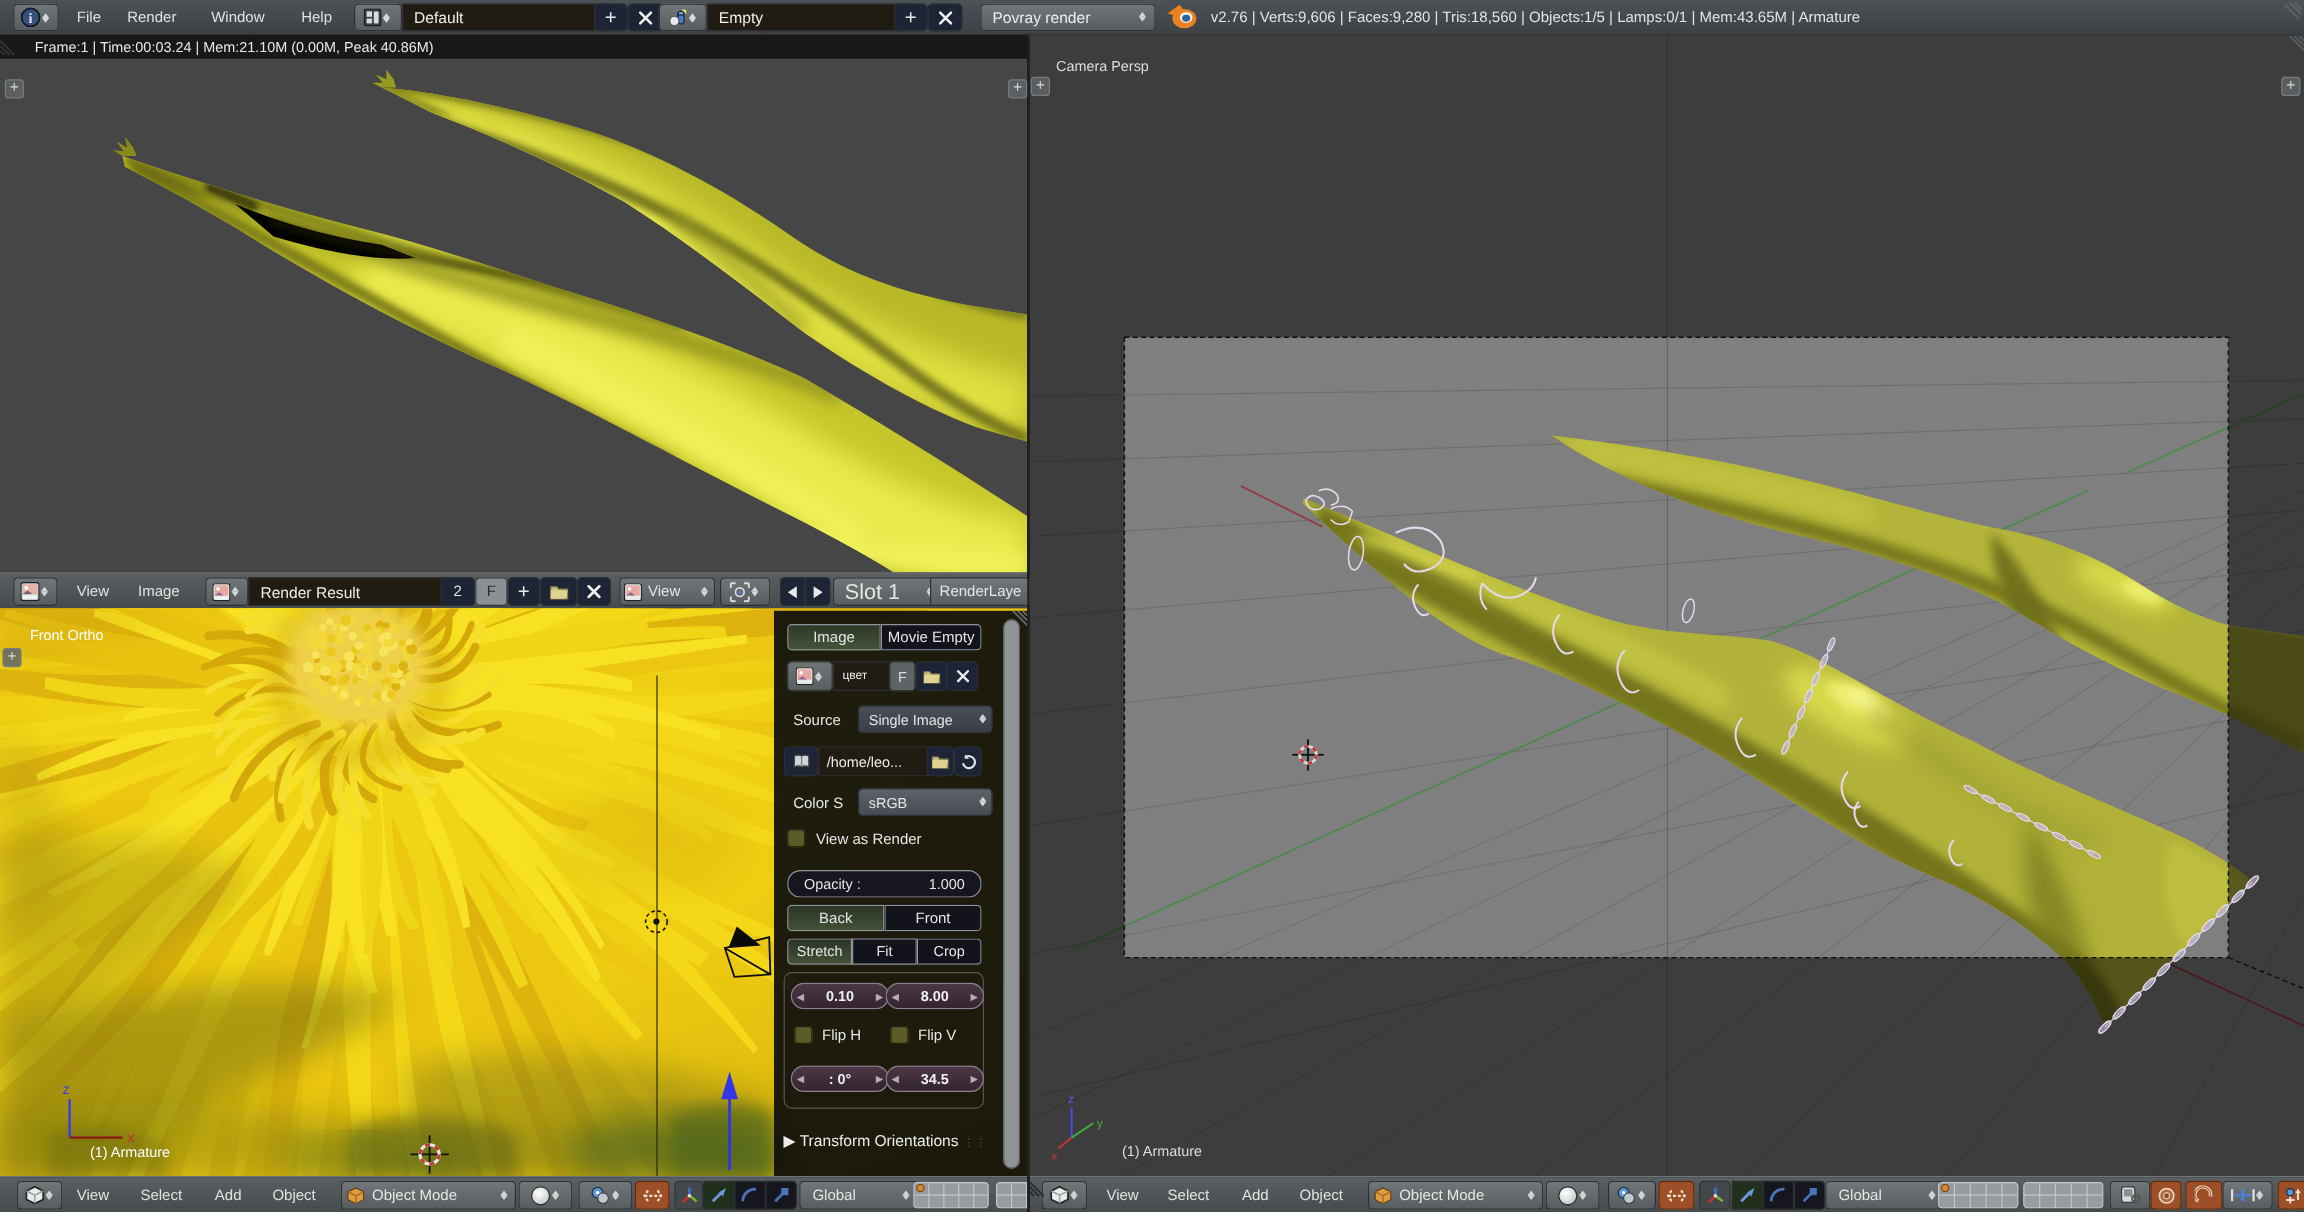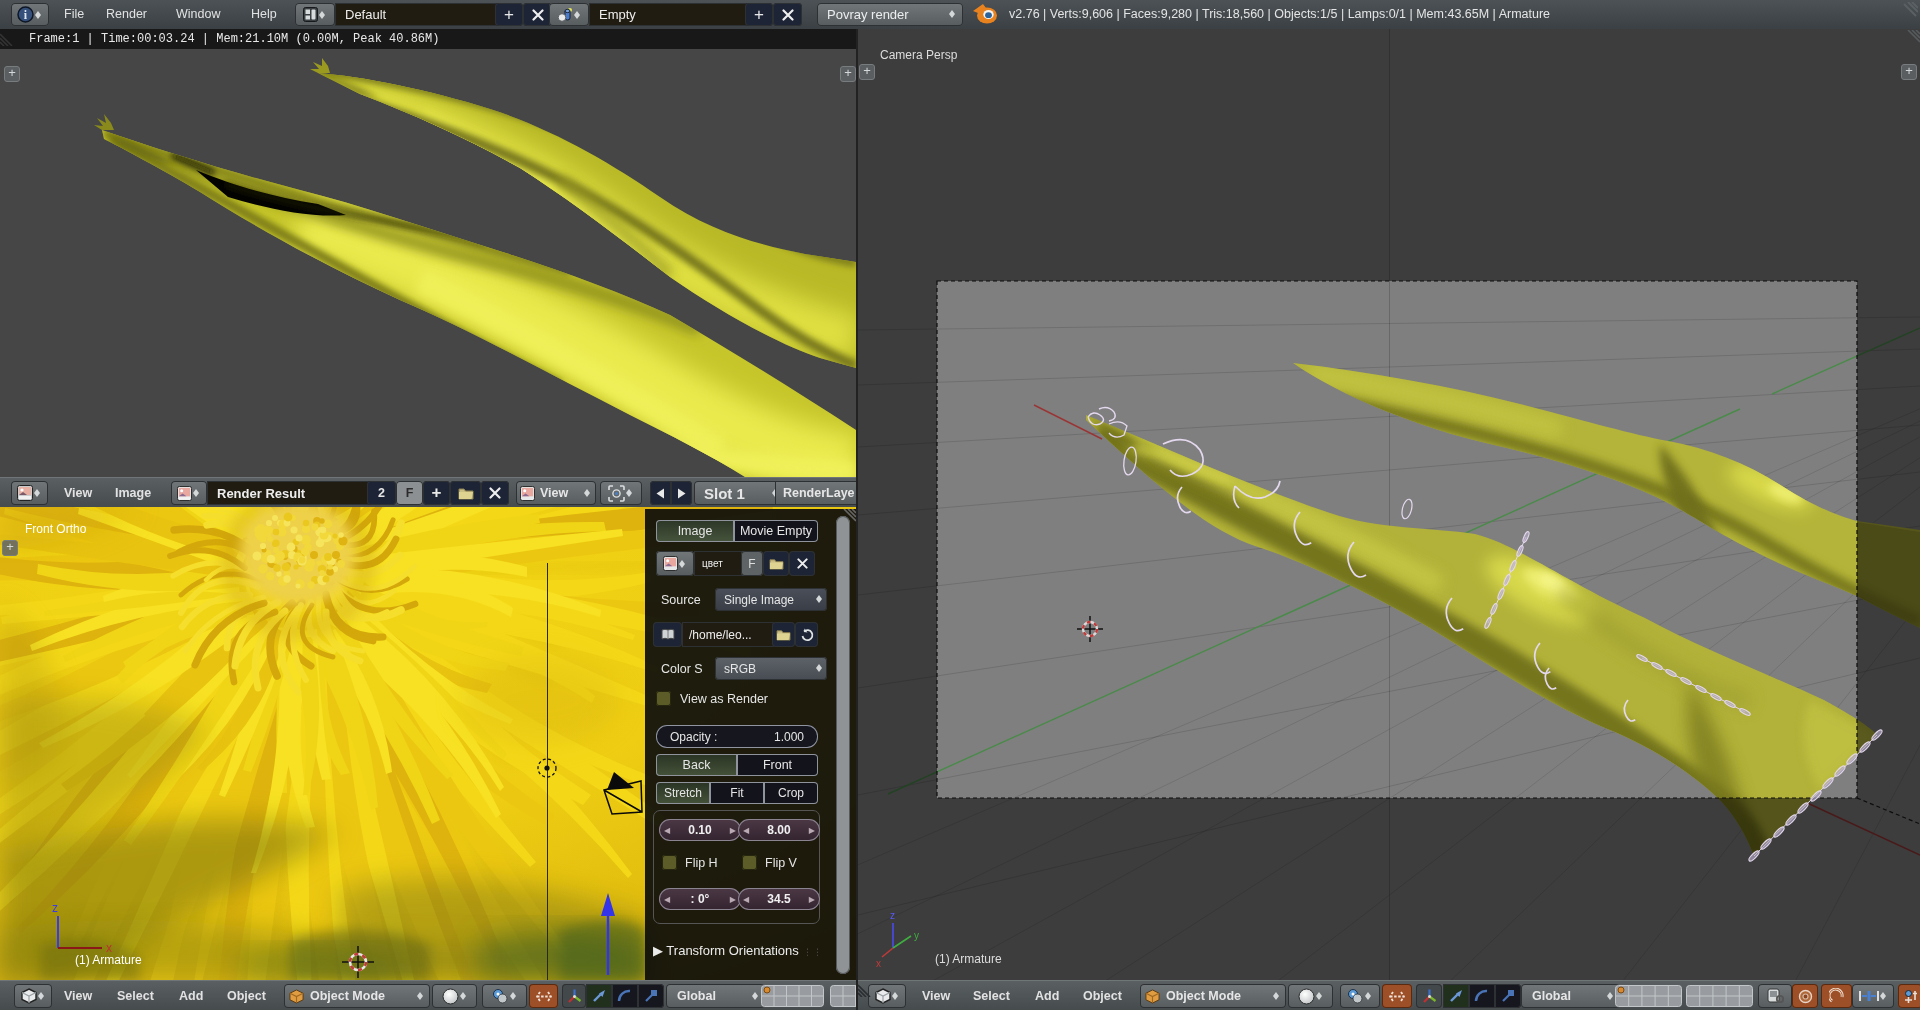--- a/index.html
+++ b/index.html
@@ -1,21 +1,21 @@
 <!DOCTYPE html>
 <html><head>
 <meta charset="utf-8">
 <style>
   html,body{margin:0;padding:0;background:#000;}
   #root{position:relative;width:1920px;height:1010px;overflow:hidden;
         font-family:"Liberation Sans",sans-serif;font-size:12px;color:#e6e6e6;}
   .abs{position:absolute;}
   
   .hbar{background:linear-gradient(#4c5255,#3a4043);border-bottom:1px solid #26292b;}
-  .fbar{background:linear-gradient(#5a5f62,#454a4d);border-top:1px solid #707578;font-weight:bold;}
+  .fbar{background:linear-gradient(#5a5f62,#454a4d);border-top:1px solid #707578;}
   .menu{color:#e2e2e2;font-size:12.5px;}
   
   .btn{position:absolute;border-radius:4px;background:linear-gradient(#72777a,#575c5f);
        box-shadow:inset 0 0 0 1px #2e3133;display:flex;align-items:center;justify-content:center;}
   .btn.dark{background:#1d2436;}
   .fielddark{position:absolute;background:#201c11;box-shadow:inset 0 0 0 1px #2e3133;
        display:flex;align-items:center;color:#eee;}
   .updn{width:9px;height:14px;position:relative;flex:0 0 9px;}
   .updn:before{content:"";position:absolute;left:1px;top:0px;border:3.5px solid transparent;border-bottom:4px solid #d5d8d9;}
   .updn:after{content:"";position:absolute;left:1px;bottom:0px;border:3.5px solid transparent;border-top:4px solid #d5d8d9;}
@@ -90,21 +90,21 @@
       <ellipse cx="16.5" cy="12.2" rx="3.4" ry="2.9" fill="#2e6398"></ellipse>
     </svg>
     <span class="label" style="left:1009px;top:7px;font-size:12.5px;color:#e4e4e4;">v2.76 | Verts:9,606 | Faces:9,280 | Tris:18,560 | Objects:1/5 | Lamps:0/1 | Mem:43.65M | Armature</span>
     <svg class="abs" style="left:1896px;top:2px;" width="22" height="25" viewBox="0 0 22 25">
         <path d="M8 2 L20 14 M12 0 L22 10 M16 0 L22 6" stroke="#5a6063" stroke-width="2"></path>
       </svg>
   </div>
 
   <div class="abs" style="left:0;top:29px;width:856px;height:451px;background:#474747;">
     <div class="abs" style="left:0;top:0;width:856px;height:20px;background:#181818;"></div>
-    <div class="abs label" style="left:29px;top:3px;color:#e8e8e8;font-family:Liberation Mono, monospace;">Frame:1 | Time:00:03.24 | Mem:21.10M (0.00M, Peak 40.86M)</div>
+    <div class="abs label" style="left:29px;top:3px;color:#e8e8e8;">Frame:1 | Time:00:03.24 | Mem:21.10M (0.00M, Peak 40.86M)</div>
     <svg class="abs" style="left:0;top:20px;" width="856" height="428" viewBox="0 49 856 428">
         <defs>
           <filter id="rb3" x="-30%" y="-30%" width="160%" height="160%">
             <feGaussianBlur stdDeviation="3"></feGaussianBlur>
           </filter>
           <filter id="rb6" x="-30%" y="-30%" width="160%" height="160%">
             <feGaussianBlur stdDeviation="6"></feGaussianBlur>
           </filter>
           <filter id="rb12" x="-40%" y="-40%" width="180%" height="180%">
             <feGaussianBlur stdDeviation="12"></feGaussianBlur>
@@ -203,21 +203,21 @@
     <div class="btn dark" style="left:650px;top:3px;width:21px;height:24px;border-radius:4px 0 0 4px;">
       <svg width="9" height="11" viewBox="0 0 9 11">
           <path d="M8 0.5 v10 L0.5 5.5 z" fill="#e8e8e8"></path>
         </svg>
     </div>
     <div class="btn dark" style="left:671px;top:3px;width:21px;height:24px;border-radius:0 4px 4px 0;">
       <svg width="9" height="11" viewBox="0 0 9 11">
           <path d="M1 0.5 v10 L8.5 5.5 z" fill="#e8e8e8"></path>
         </svg>
     </div>
-    <div class="btn" style="left:694px;top:3px;width:80px;height:24px;justify-content:flex-start;padding-left:10px;font-size:15px;border-radius:4px 0 0 4px;">Slot 1
+    <div class="btn" style="left:694px;top:3px;width:80px;height:24px;justify-content:flex-start;padding-left:10px;font-size:18px;border-radius:4px 0 0 4px;">Slot 1
       <span class="updn" style="position:absolute;right:4px;top:5px;"></span>
     </div>
     <div class="btn" style="left:775px;top:3px;width:81px;height:24px;justify-content:flex-start;padding-left:8px;font-size:12.5px;border-radius:0;">RenderLaye</div>
   </div>
 
   <div class="abs" id="view3dL" style="left:0;top:507px;width:856px;height:473px;background:#c9a50d;">
     <svg class="abs" style="left:0;top:0;" width="856" height="473" viewBox="0 507 856 473">
         <defs>
           <radialGradient id="flbg" cx="0.35" cy="0.14" r="1.05">
             <stop offset="0" stop-color="#f2d714"></stop>

